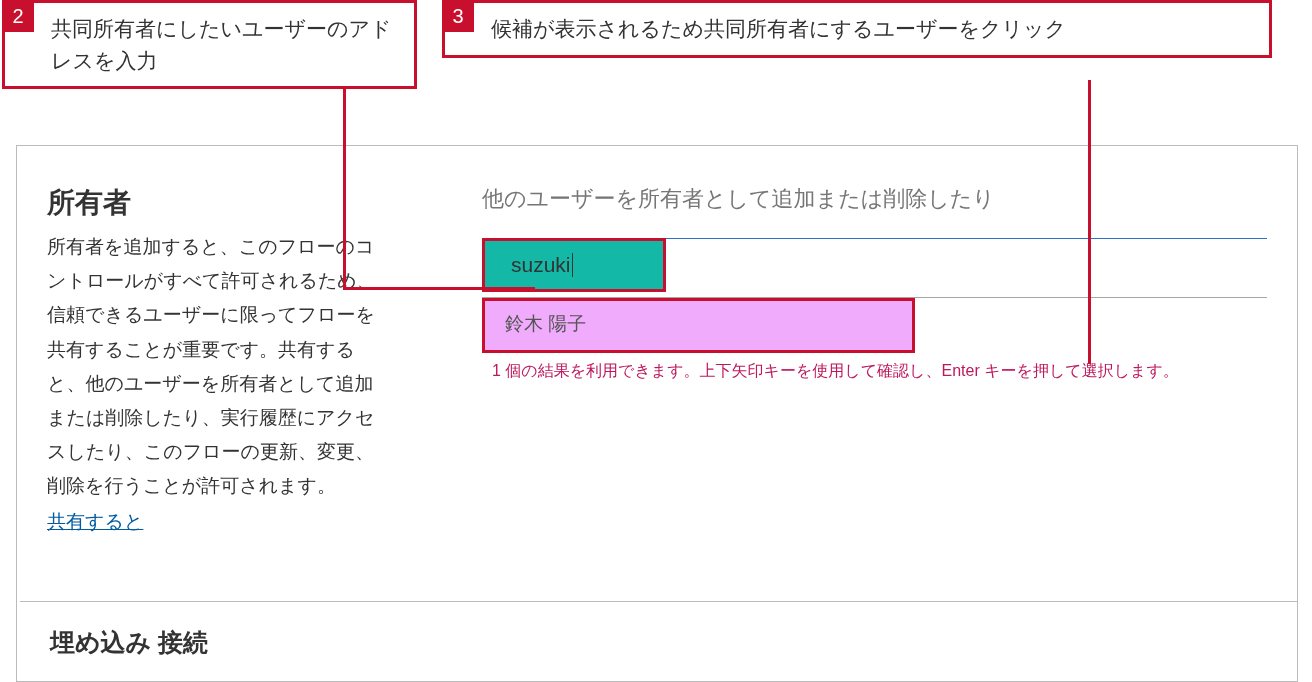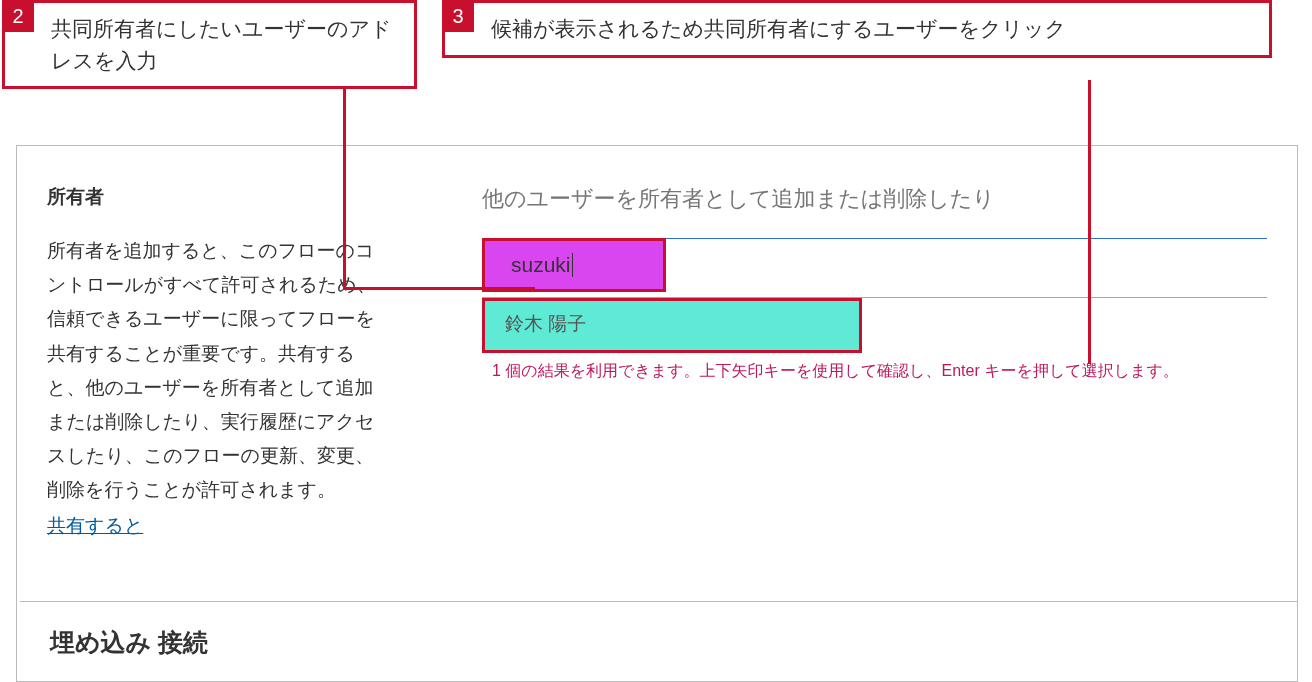--- a/index.html
+++ b/index.html
@@ -54,24 +54,24 @@
   }
 
   .section-top {
     display: flex;
     padding: 38px 30px 40px 30px;
     gap: 105px;
   }
 
   .left-col { width: 330px; }
   .owners-title {
-    font-size: 19px;
+    font-size: 28px;
     font-weight: bold;
     color: #333;
-    margin-bottom: 24px;
+    margin-bottom: 8px;
   }
   .owners-desc {
     font-size: 19px;
     line-height: 1.8;
     color: #333;
   }
   .learn-more {
     font-size: 19px;
     color: #005ba1;
     text-decoration: underline;
@@ -100,36 +100,36 @@
     position: absolute;
     left: 0; top: -1px;
     width: 184px;
     height: 54px;
     border: 3px solid #c8102e;
     display: flex;
     align-items: center;
     padding-left: 26px;
     font-size: 21px;
     color: #333;
-    background: #d946ef;
+    background: #14b8a6;
   }
   .cursor {
     display: inline-block;
     width: 1px;
     height: 24px;
     background: #333;
     margin-left: 1px;
     vertical-align: middle;
   }
 
   .suggestion {
     border: 3px solid #c8102e;
-    background: #5eead4;
+    background: #f0abfc;
     padding: 8px 20px 12px 20px;
-    width: 380px;
+    width: 433px;
     font-size: 19px;
     line-height: 1.55;
     color: #555;
     cursor: pointer;
     position: relative;
     z-index: 25;
   }
 
   .result-hint {
     font-size: 16px;

